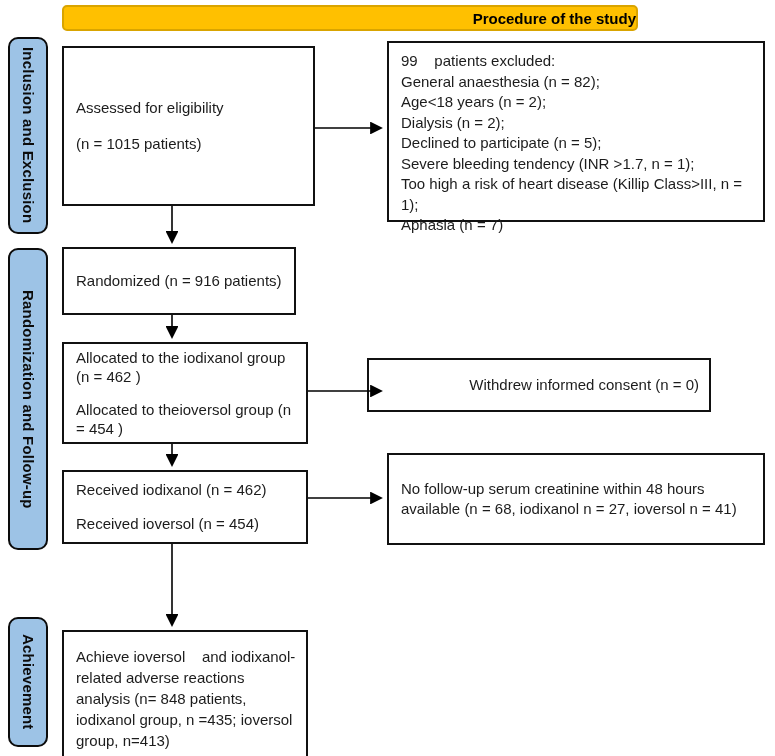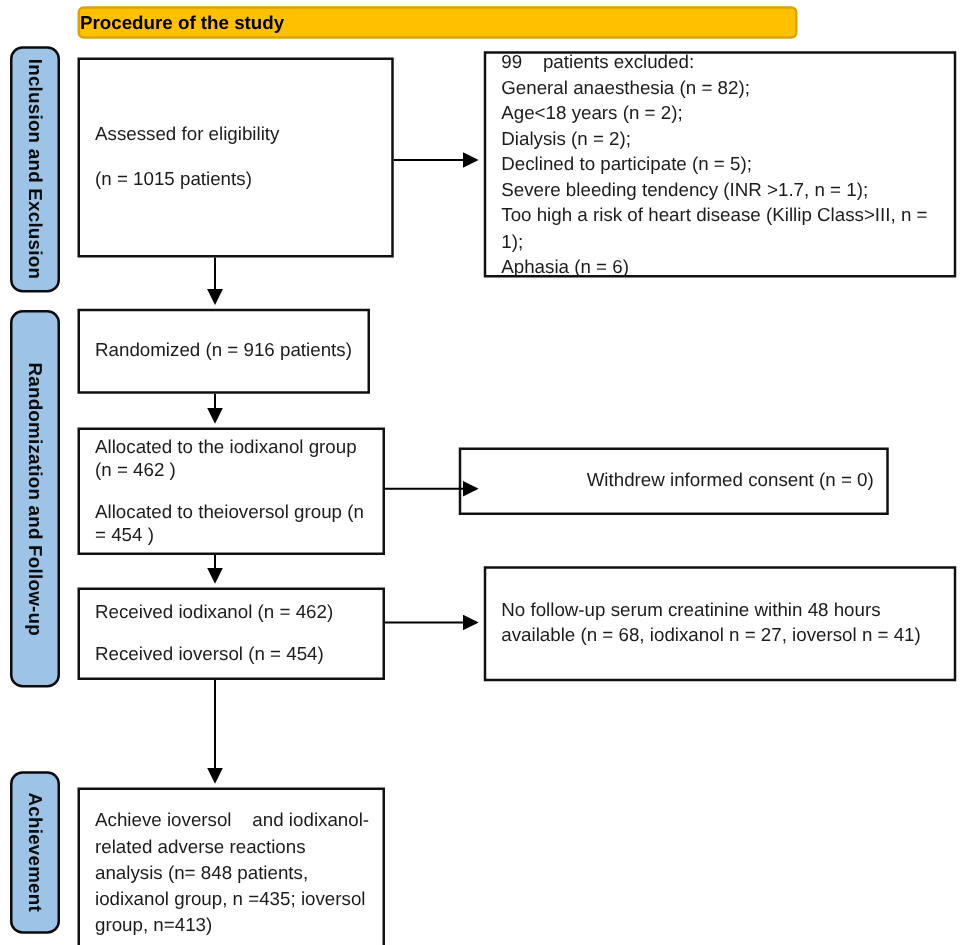--- a/index.html
+++ b/index.html
@@ -14,21 +14,21 @@
     overflow:hidden;
     color:#1c1c1c;
   }
   
   .banner{
     position:absolute;left:62px;top:5px;width:576px;height:26px;
     background:#FFC000;
     border:2px solid #d9a400;
     border-radius:5px;
     box-sizing:border-box;
-    display:flex;align-items:center;justify-content:flex-start;
+    display:flex;align-items:center;justify-content:flex-end;
     font-weight:bold;font-size:15px;color:#000;
   }
   
   .stage{
     position:absolute;left:8px;width:40px;
     background:#9DC3E6;
     border:2.5px solid #0c0c0c;
     border-radius:10px;
     box-sizing:border-box;
     display:flex;align-items:center;justify-content:center;
@@ -46,21 +46,21 @@
     border:2px solid #111;
     box-sizing:border-box;
     display:flex;flex-direction:column;justify-content:center;
     font-size:15px;line-height:20px;color:#1c1c1c;
     padding:6px 10px 6px 12px;
     white-space:pre-wrap;
   }
   .fbox .para{margin:7px 0;}
   .fbox .bline{margin:0;}
   #box-assessed   {left:62px; top:46px;  width:253px; height:160px;}
-  #box-excluded   {left:387px;top:41px;  width:378px; height:181px; justify-content:center; padding-top:8px; line-height:20.5px;}
+  #box-excluded   {left:387px;top:41px;  width:378px; height:181px; justify-content:space-between; padding-top:8px; line-height:20.5px;}
   #box-randomized {left:62px; top:247px; width:234px; height:68px;}
   #box-allocated  {left:62px; top:342px; width:246px; height:102px; line-height:19px;}
   #box-withdrew   {left:367px;top:358px; width:344px; height:54px;text-align:right;}
   #box-received   {left:62px; top:470px; width:246px; height:74px;}
   #box-nofollowup {left:387px;top:453px; width:378px; height:92px;}
   #box-achieve    {left:62px; top:630px; width:246px; height:136px; line-height:21px;}
   #box-assessed .para{margin:8px 0;}
   
   #arrows{position:absolute;left:0;top:0;width:775px;height:756px;pointer-events:none;}
   #arrows line{stroke:#000;stroke-width:1.6;}
@@ -90,21 +90,21 @@
   </div>
 
   <div class="fbox" id="box-excluded">
     <div class="bline">99    patients excluded:</div>
     <div class="bline">General anaesthesia (n = 82);</div>
     <div class="bline">Age&lt;18 years (n = 2);</div>
     <div class="bline">Dialysis (n = 2);</div>
     <div class="bline">Declined to participate (n = 5);</div>
     <div class="bline">Severe bleeding tendency (INR &gt;1.7, n = 1);</div>
     <div class="bline">Too high a risk of heart disease (Killip Class&gt;III, n = 1);</div>
-    <div class="bline">Aphasia (n = 6)</div>
+    <div class="bline">Aphasia (n = 7)</div>
   </div>
 
   <div class="fbox" id="box-randomized">
     <div class="bline">Randomized (n = 916 patients)</div>
   </div>
 
   <div class="fbox" id="box-allocated">
     <div class="para">Allocated to the iodixanol group (n = 462 )</div>
     <div class="para">Allocated to theioversol group (n = 454 )</div>
   </div>

